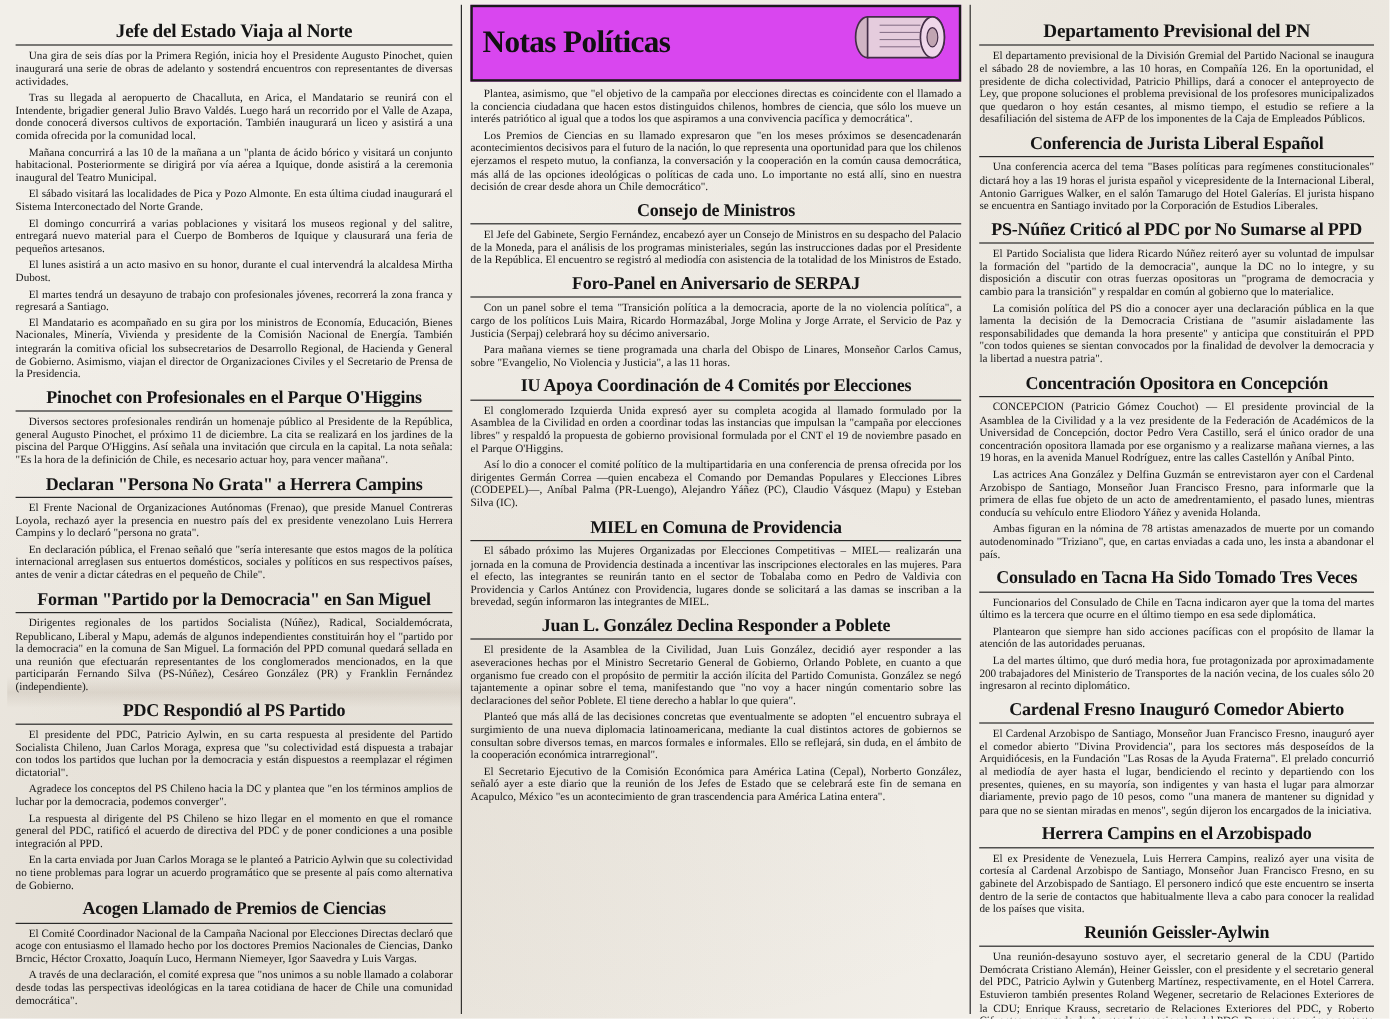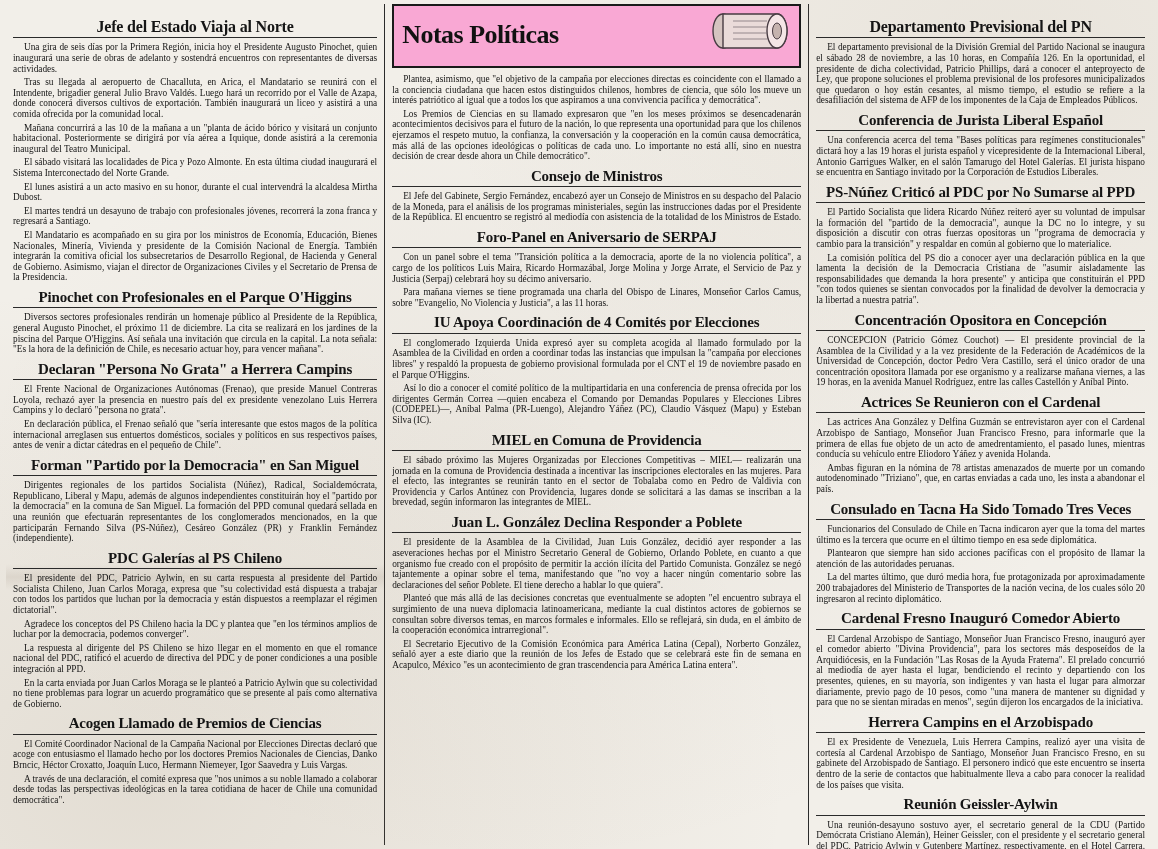--- a/index.html
+++ b/index.html
@@ -65,21 +65,21 @@
     margin: 0 0 3px 0;
     hyphens: auto;
     -webkit-hyphens: auto;
   }
   .body-text.indent {
     text-indent: 11px;
   }
   .masthead {
     position: relative;
     border: 2px solid #1a1a1a;
-    background: #f9a8d4;
+    background: #d946ef;
     margin: 0 0 6px 0;
     padding: 7px 8px 9px 8px;
     min-height: 44px;
     display: flex;
     align-items: center;
     overflow: hidden;
   }
   .masthead-title {
     font-family: "Liberation Serif", serif;
     font-weight: bold;
@@ -123,20 +123,21 @@
 
   <div class="col col-1">
     <div class="col-inner">
 
       <div>
         <h1 class="headline h-main">Jefe del Estado Viaja al Norte</h1>
         <p class="body-text indent">Una gira de seis días por la Primera Región, inicia hoy el Presidente Augusto Pinochet, quien inaugurará una serie de obras de adelanto y sostendrá encuentros con representantes de diversas actividades.</p>
         <p class="body-text indent">Tras su llegada al aeropuerto de Chacalluta, en Arica, el Mandatario se reunirá con el Intendente, brigadier general Julio Bravo Valdés. Luego hará un recorrido por el Valle de Azapa, donde conocerá diversos cultivos de exportación. También inaugurará un liceo y asistirá a una comida ofrecida por la comunidad local.</p>
         <p class="body-text indent">Mañana concurrirá a las 10 de la mañana a un "planta de ácido bórico y visitará un conjunto habitacional. Posteriormente se dirigirá por vía aérea a Iquique, donde asistirá a la ceremonia inaugural del Teatro Municipal.</p>
         <p class="body-text indent">El sábado visitará las localidades de Pica y Pozo Almonte. En esta última ciudad inaugurará el Sistema Interconectado del Norte Grande.</p>
+        <p class="body-text indent">El domingo concurrirá a varias poblaciones y visitará los museos regional y del salitre, entregará nuevo material para el Cuerpo de Bomberos de Iquique y clausurará una feria de pequeños artesanos.</p>
         <p class="body-text indent">El lunes asistirá a un acto masivo en su honor, durante el cual intervendrá la alcaldesa Mirtha Dubost.</p>
         <p class="body-text indent">El martes tendrá un desayuno de trabajo con profesionales jóvenes, recorrerá la zona franca y regresará a Santiago.</p>
         <p class="body-text indent">El Mandatario es acompañado en su gira por los ministros de Economía, Educación, Bienes Nacionales, Minería, Vivienda y presidente de la Comisión Nacional de Energía. También integrarán la comitiva oficial los subsecretarios de Desarrollo Regional, de Hacienda y General de Gobierno. Asimismo, viajan el director de Organizaciones Civiles y el Secretario de Prensa de la Presidencia.</p>
       </div>
 
       <div>
         <h2 class="headline h-sub">Pinochet con Profesionales en el Parque O'Higgins</h2>
         <p class="body-text indent">Diversos sectores profesionales rendirán un homenaje público al Presidente de la República, general Augusto Pinochet, el próximo 11 de diciembre. La cita se realizará en los jardines de la piscina del Parque O'Higgins. Así señala una invitación que circula en la capital. La nota señala: "Es la hora de la definición de Chile, es necesario actuar hoy, para vencer mañana".</p>
       </div>
 
@@ -145,24 +146,24 @@
         <p class="body-text indent">El Frente Nacional de Organizaciones Autónomas (Frenao), que preside Manuel Contreras Loyola, rechazó ayer la presencia en nuestro país del ex presidente venezolano Luis Herrera Campins y lo declaró "persona no grata".</p>
         <p class="body-text indent">En declaración pública, el Frenao señaló que "sería interesante que estos magos de la política internacional arreglasen sus entuertos domésticos, sociales y políticos en sus respectivos países, antes de venir a dictar cátedras en el pequeño de Chile".</p>
       </div>
 
       <div>
         <h2 class="headline h-sub">Forman "Partido por la Democracia" en San Miguel</h2>
         <p class="body-text indent">Dirigentes regionales de los partidos Socialista (Núñez), Radical, Socialdemócrata, Republicano, Liberal y Mapu, además de algunos independientes constituirán hoy el "partido por la democracia" en la comuna de San Miguel. La formación del PPD comunal quedará sellada en una reunión que efectuarán representantes de los conglomerados mencionados, en la que participarán Fernando Silva (PS-Núñez), Cesáreo González (PR) y Franklin Fernández (independiente).</p>
       </div>
 
       <div>
-        <h2 class="headline h-sub">PDC Galerías al PS Chileno</h2>
+        <h2 class="headline h-sub">PDC Respondió al PS Partido</h2>
         <p class="body-text indent">El presidente del PDC, Patricio Aylwin, en su carta respuesta al presidente del Partido Socialista Chileno, Juan Carlos Moraga, expresa que "su colectividad está dispuesta a trabajar con todos los partidos que luchan por la democracia y están dispuestos a reemplazar el régimen dictatorial".</p>
         <p class="body-text indent">Agradece los conceptos del PS Chileno hacia la DC y plantea que "en los términos amplios de luchar por la democracia, podemos converger".</p>
-        <p class="body-text indent">La respuesta al dirigente del PS Chileno se hizo llegar en el momento en que el romance nacional del PDC, ratificó el acuerdo de directiva del PDC y de poner condiciones a una posible integración al PPD.</p>
+        <p class="body-text indent">La respuesta al dirigente del PS Chileno se hizo llegar en el momento en que el romance general del PDC, ratificó el acuerdo de directiva del PDC y de poner condiciones a una posible integración al PPD.</p>
         <p class="body-text indent">En la carta enviada por Juan Carlos Moraga se le planteó a Patricio Aylwin que su colectividad no tiene problemas para lograr un acuerdo programático que se presente al país como alternativa de Gobierno.</p>
       </div>
 
       <div>
         <h2 class="headline h-sub">Acogen Llamado de Premios de Ciencias</h2>
         <p class="body-text indent">El Comité Coordinador Nacional de la Campaña Nacional por Elecciones Directas declaró que acoge con entusiasmo el llamado hecho por los doctores Premios Nacionales de Ciencias, Danko Brncic, Héctor Croxatto, Joaquín Luco, Hermann Niemeyer, Igor Saavedra y Luis Vargas.</p>
         <p class="body-text indent">A través de una declaración, el comité expresa que "nos unimos a su noble llamado a colaborar desde todas las perspectivas ideológicas en la tarea cotidiana de hacer de Chile una comunidad democrática".</p>
       </div>
 
     </div>
@@ -244,21 +245,20 @@
         <p class="body-text indent">El Partido Socialista que lidera Ricardo Núñez reiteró ayer su voluntad de impulsar la formación del "partido de la democracia", aunque la DC no lo integre, y su disposición a discutir con otras fuerzas opositoras un "programa de democracia y cambio para la transición" y respaldar en común al gobierno que lo materialice.</p>
         <p class="body-text indent">La comisión política del PS dio a conocer ayer una declaración pública en la que lamenta la decisión de la Democracia Cristiana de "asumir aisladamente las responsabilidades que demanda la hora presente" y anticipa que constituirán el PPD "con todos quienes se sientan convocados por la finalidad de devolver la democracia y la libertad a nuestra patria".</p>
       </div>
 
       <div>
         <h2 class="headline h-sub">Concentración Opositora en Concepción</h2>
         <p class="body-text indent">CONCEPCION (Patricio Gómez Couchot) — El presidente provincial de la Asamblea de la Civilidad y a la vez presidente de la Federación de Académicos de la Universidad de Concepción, doctor Pedro Vera Castillo, será el único orador de una concentración opositora llamada por ese organismo y a realizarse mañana viernes, a las 19 horas, en la avenida Manuel Rodríguez, entre las calles Castellón y Aníbal Pinto.</p>
       </div>
 
       <div>
-        <h2 class="headline h-sub">Actrices Se Reunieron con el Cardenal</h2>
         <p class="body-text indent">Las actrices Ana González y Delfina Guzmán se entrevistaron ayer con el Cardenal Arzobispo de Santiago, Monseñor Juan Francisco Fresno, para informarle que la primera de ellas fue objeto de un acto de amedrentamiento, el pasado lunes, mientras conducía su vehículo entre Eliodoro Yáñez y avenida Holanda.</p>
         <p class="body-text indent">Ambas figuran en la nómina de 78 artistas amenazados de muerte por un comando autodenominado "Triziano", que, en cartas enviadas a cada uno, les insta a abandonar el país.</p>
       </div>
 
       <div>
         <h2 class="headline h-sub">Consulado en Tacna Ha Sido Tomado Tres Veces</h2>
         <p class="body-text indent">Funcionarios del Consulado de Chile en Tacna indicaron ayer que la toma del martes último es la tercera que ocurre en el último tiempo en esa sede diplomática.</p>
         <p class="body-text indent">Plantearon que siempre han sido acciones pacíficas con el propósito de llamar la atención de las autoridades peruanas.</p>
         <p class="body-text indent">La del martes último, que duró media hora, fue protagonizada por aproximadamente 200 trabajadores del Ministerio de Transportes de la nación vecina, de los cuales sólo 20 ingresaron al recinto diplomático.</p>
       </div>

